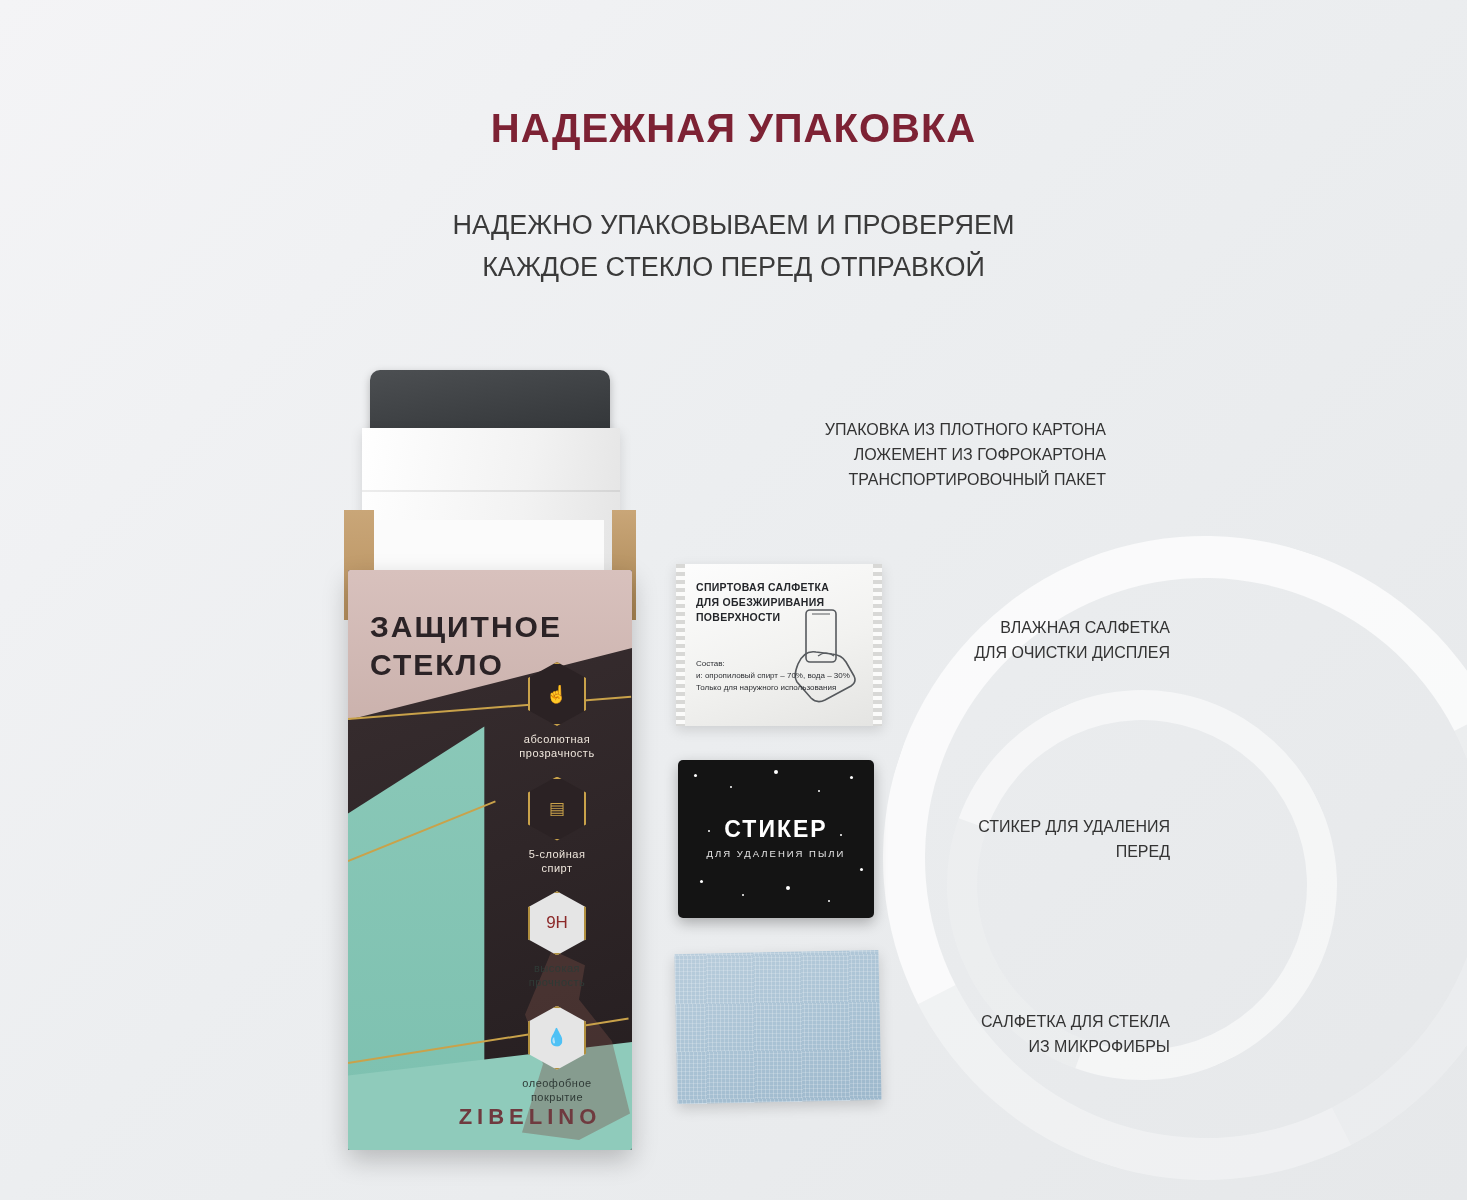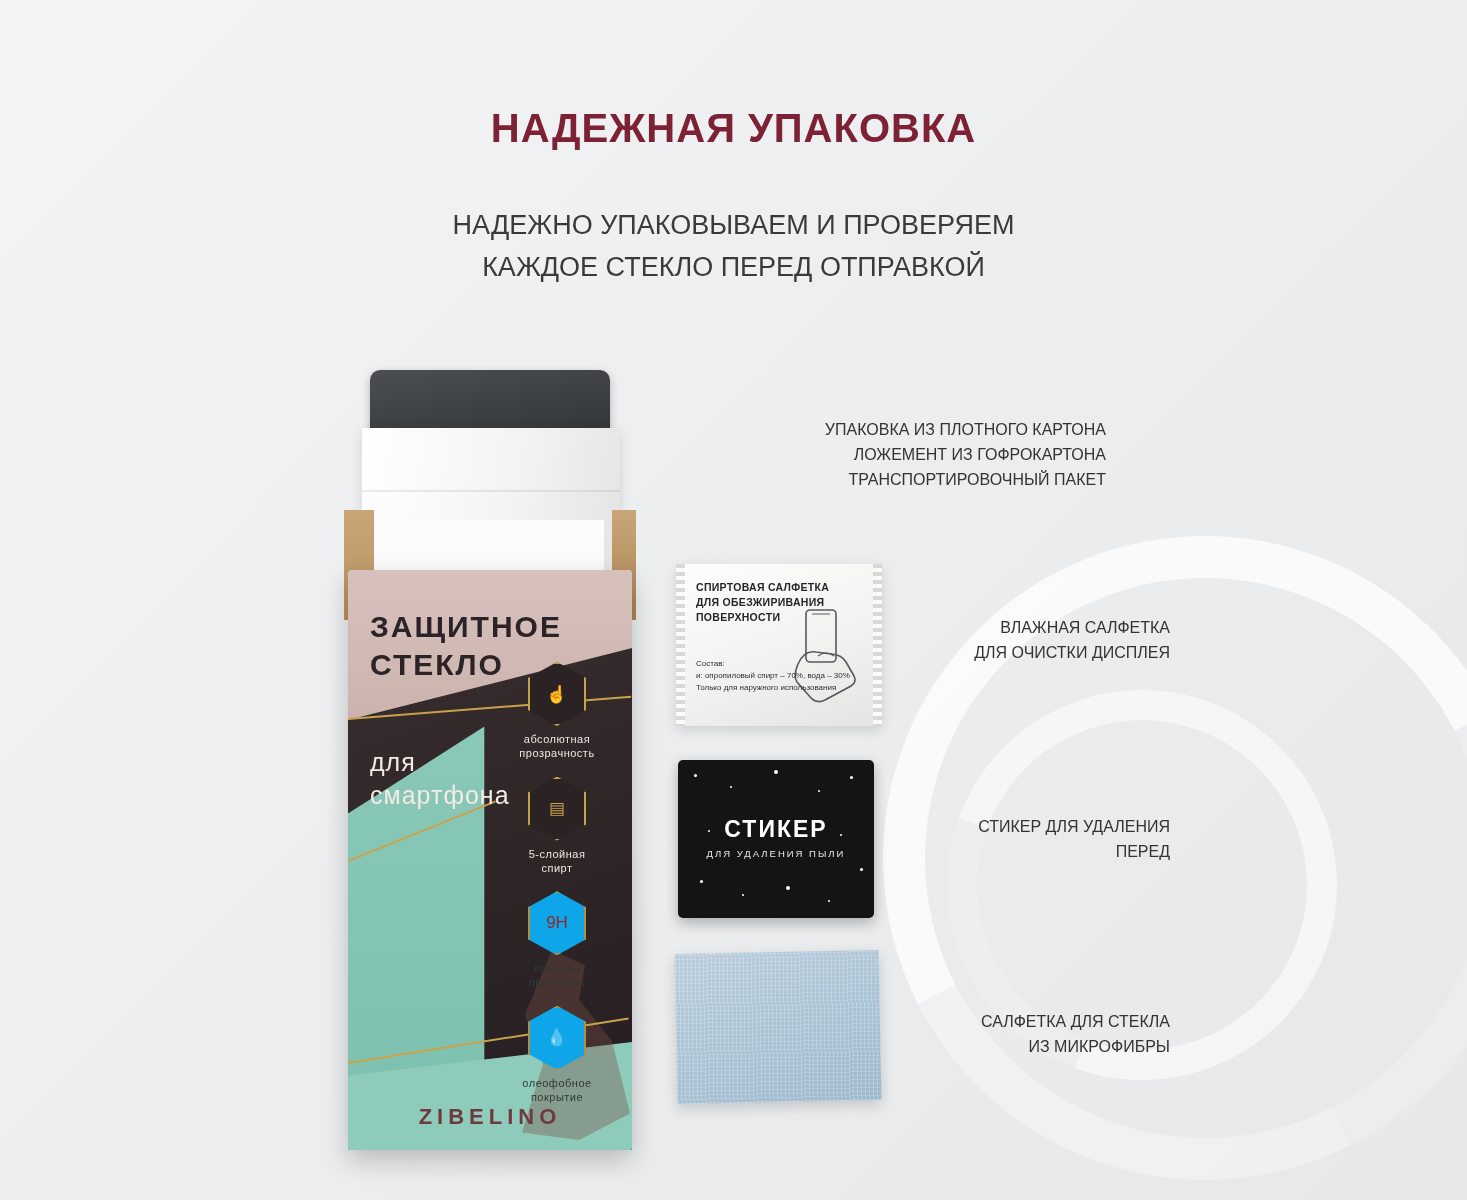--- a/index.html
+++ b/index.html
@@ -199,20 +199,21 @@
   .box-brand {
     position: absolute;
     left: 0;
     bottom: 20px;
     width: 100%;
     text-align: center;
     font-size: 22px;
     letter-spacing: 5px;
     color: #6f3a3f;
     font-weight: bold;
+    padding-left: 40px;
   }
   .swan {
     position: absolute;
     right: -10px;
     bottom: 10px;
     width: 150px;
     height: 190px;
     background: rgba(120,80,70,0.38);
     clip-path: polygon(40% 0, 62% 8%, 58% 26%, 80% 48%, 92% 86%, 58% 100%, 20% 96%, 34% 60%, 22% 34%);
   }
@@ -234,21 +235,21 @@
     margin: 0 auto 6px auto;
     background: #2b2224;
     border: 2px solid #c9a24a;
     clip-path: polygon(50% 0, 100% 25%, 100% 75%, 50% 100%, 0 75%, 0 25%);
     display: flex;
     align-items: center;
     justify-content: center;
     color: #c9a24a;
     font-size: 17px;
   }
-  .feat.on-mint .hex { background: #0ea5e9; border-color: #b08f3e; color: #8c2a2a; }
+  .feat.on-mint .hex { background: #e5e5e5; border-color: #b08f3e; color: #8c2a2a; }
   .feat-label {
     font-size: 11px;
     color: #efe6dc;
     line-height: 1.3;
     letter-spacing: 0.5px;
   }
   .feat.on-mint .feat-label { color: #2f3a36; }
 
   
   .sachet {
@@ -396,24 +397,20 @@
 
       <div class="gold-line gl1"></div>
       <div class="gold-line gl2"></div>
       <div class="gold-line gl3"></div>
 
       <div class="box-title">
         <div>ЗАЩИТНОЕ</div>
         <div>СТЕКЛО</div>
       </div>
 
-      <div class="box-sub">
-        <div>для</div>
-        <div>смартфона</div>
-      </div>
 
       <div class="features">
         <div class="feat">
           <div class="hex">☝</div>
           <div class="feat-label">
             <div>абсолютная</div>
             <div>прозрачность</div>
           </div>
         </div>
         <div class="feat">

